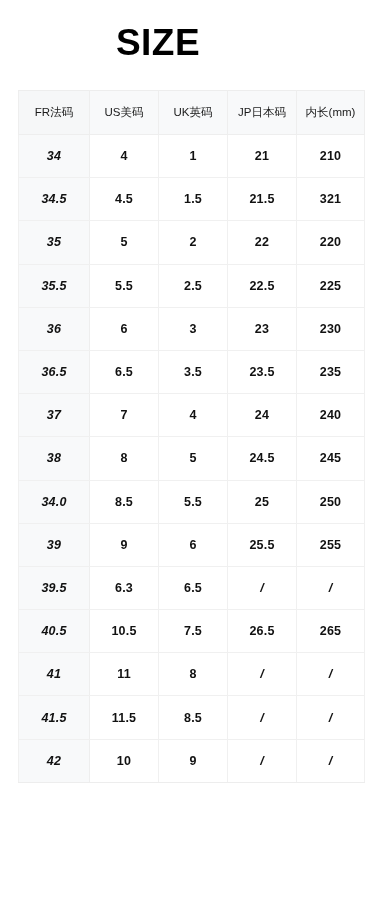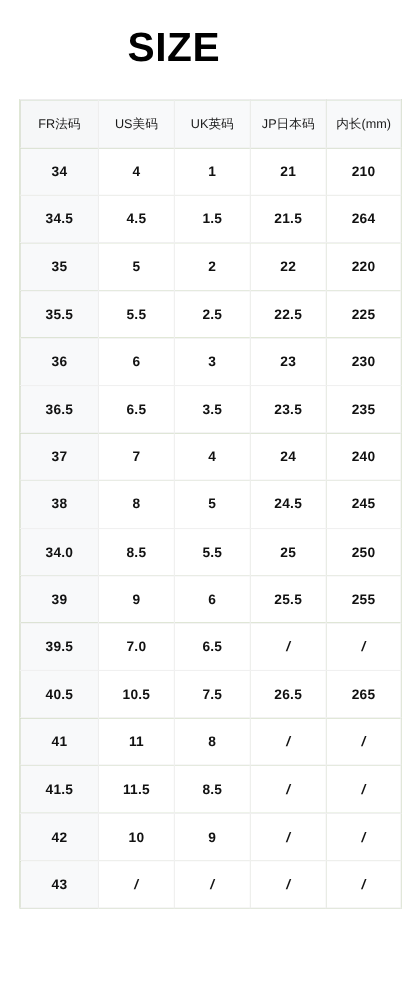--- a/index.html
+++ b/index.html
@@ -47,21 +47,22 @@
   .table-wrap {
     position: absolute;
     left: 18px;
     top: 90px;
     width: 346px;
   }
   table.size-table {
     width: 346px;
     border-collapse: collapse;
     table-layout: fixed;
-    background: #4d7c0f;
+    background: #8b5cf6;
+    border-radius: 30px;
   }
   table.size-table col.c0 { width: 71px; }
   table.size-table col.c1 { width: 69px; }
   table.size-table col.c2 { width: 69px; }
   table.size-table col.c3 { width: 69px; }
   table.size-table col.c4 { width: 68px; }
 
   thead th {
     height: 43px;
     background: #f8f9fa;
@@ -87,20 +88,21 @@
     color: #111111;
     text-align: center;
     vertical-align: middle;
     background: #ffffff;
     padding: 0;
     letter-spacing: 0.2px;
   }
   tbody td.first-col {
     background: #f8f9fa;
     border-right: 1px solid #eeeeee;
+    font-style: italic;
   }
   tbody tr:last-child td {
     border-bottom: 1px solid #ededed;
   }
   .slash {
     font-style: italic;
     font-weight: 700;
   }
 </style>
 </head>
@@ -136,21 +138,21 @@
             <td>4</td>
             <td>1</td>
             <td>21</td>
             <td>210</td>
           </tr>
           <tr>
             <td class="first-col">34.5</td>
             <td>4.5</td>
             <td>1.5</td>
             <td>21.5</td>
-            <td>264</td>
+            <td>321</td>
           </tr>
           <tr>
             <td class="first-col">35</td>
             <td>5</td>
             <td>2</td>
             <td>22</td>
             <td>220</td>
           </tr>
           <tr>
             <td class="first-col">35.5</td>
@@ -196,21 +198,21 @@
           </tr>
           <tr>
             <td class="first-col">39</td>
             <td>9</td>
             <td>6</td>
             <td>25.5</td>
             <td>255</td>
           </tr>
           <tr>
             <td class="first-col">39.5</td>
-            <td>7.0</td>
+            <td>6.3</td>
             <td>6.5</td>
             <td><span class="slash">/</span></td>
             <td><span class="slash">/</span></td>
           </tr>
           <tr>
             <td class="first-col">40.5</td>
             <td>10.5</td>
             <td>7.5</td>
             <td>26.5</td>
             <td>265</td>
@@ -229,24 +231,17 @@
             <td><span class="slash">/</span></td>
             <td><span class="slash">/</span></td>
           </tr>
           <tr>
             <td class="first-col">42</td>
             <td>10</td>
             <td>9</td>
             <td><span class="slash">/</span></td>
             <td><span class="slash">/</span></td>
           </tr>
-          <tr>
-            <td class="first-col">43</td>
-            <td><span class="slash">/</span></td>
-            <td><span class="slash">/</span></td>
-            <td><span class="slash">/</span></td>
-            <td><span class="slash">/</span></td>
-          </tr>
         </tbody>
     </table>
   </div>
 
 </div>
 
 </body></html>

